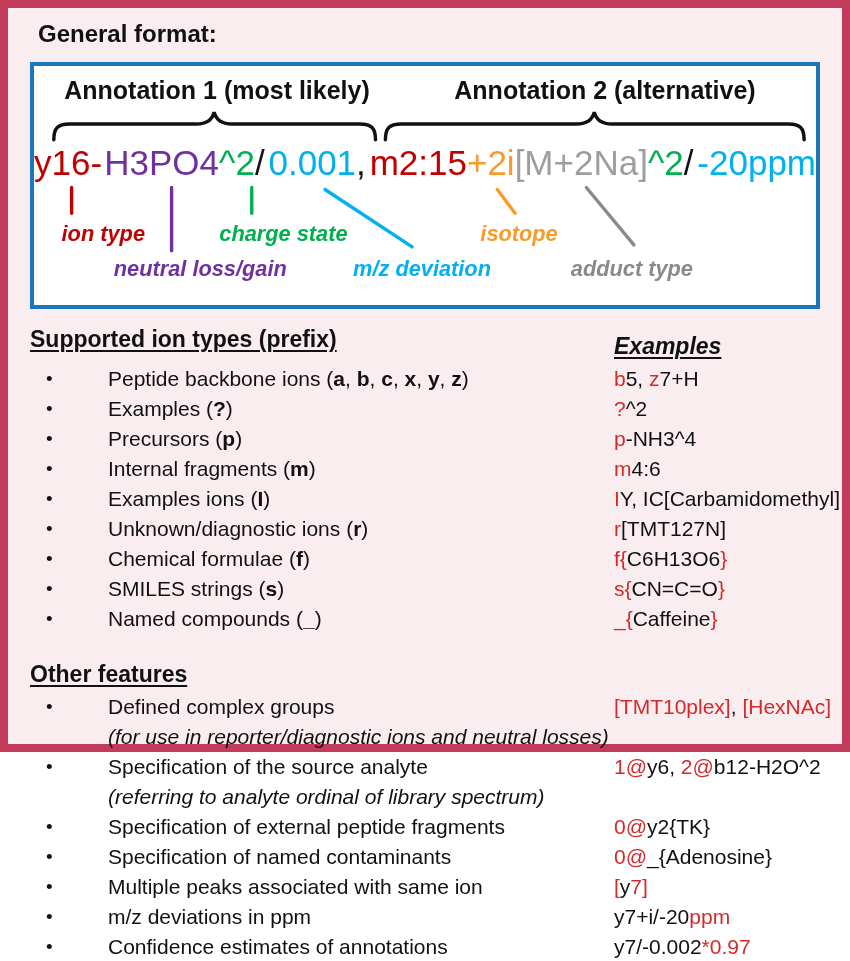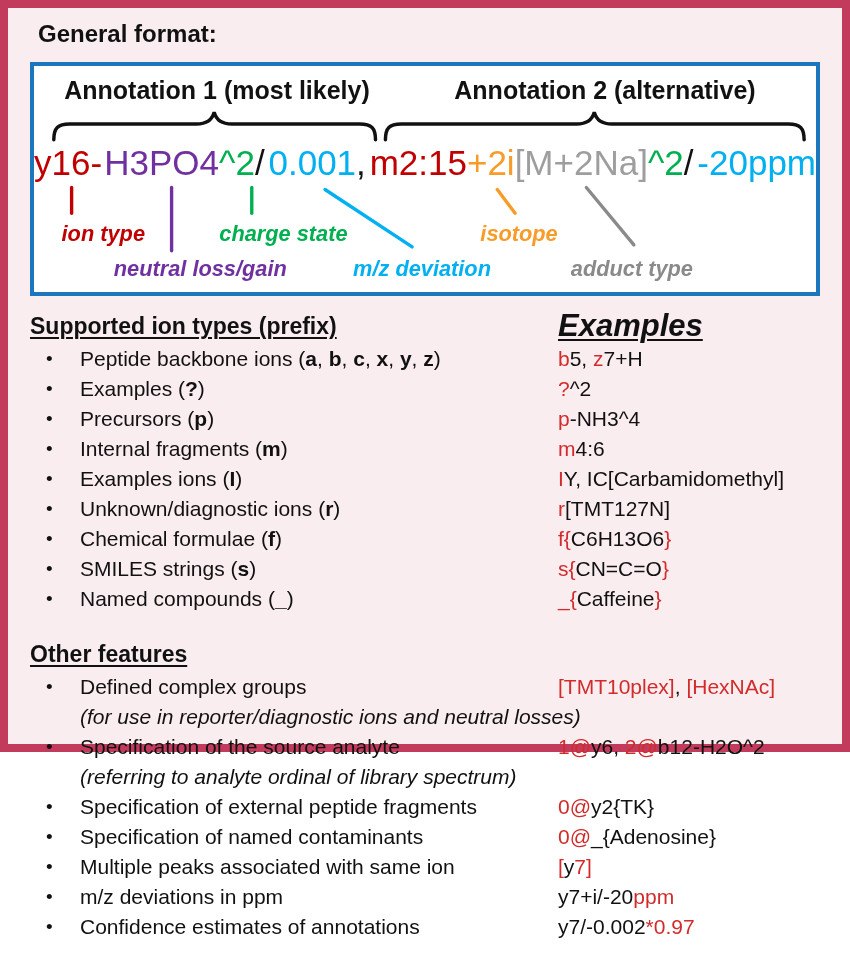--- a/index.html
+++ b/index.html
@@ -7,21 +7,21 @@
     --cyan:#00b0f0; --orange:#f89b28; --gray:#9e9e9e; --graylbl:#8a8a8a;
     --blue:#1c76be; --pgborder:#c23a5c; --pgbg:#faedf0; --ink:#111;
   }
   *{margin:0;padding:0;box-sizing:border-box;}
   html,body{width:850px;height:961px;overflow:hidden;}
   body{font-family:"Liberation Sans","DejaVu Sans",sans-serif;color:var(--ink);}
   .page{width:850px;height:752px;background:var(--pgbg);border:8px solid var(--pgborder);padding:0 22px;}
   .title{font-size:24px;font-weight:bold;margin:12px 0 6px 8px;}
 
   
-  .dbox{background:#fff;border:4px solid var(--blue);margin-top:14px;padding:10px 0 2px 0;}
+  .dbox{background:#fff;border:4px solid var(--blue);margin-top:14px;padding:10px 0 15px 0;}
   .dhead{position:relative;height:32px;}
   .dhead span{position:absolute;top:0;font-size:25px;font-weight:bold;text-align:center;white-space:nowrap;}
   .h1{left:0;width:366px;}
   .h2{left:360px;right:0;}
   .obraces{display:block;width:100%;height:34px;}
   .ob{fill:none;stroke:var(--ink);stroke-width:3.5;stroke-linecap:round;}
 
   .astr{display:flex;justify-content:center;align-items:flex-start;margin-top:1px;}
   .seg{display:flex;flex-direction:row;align-items:stretch;}
   .st{font-size:35px;line-height:40px;white-space:pre;text-align:center;}
@@ -38,24 +38,24 @@
   .lsvg line{stroke-width:3.4;stroke-linecap:round;}
   .ln-red{stroke:var(--dred);} .ln-purple{stroke:var(--purple);} .ln-green{stroke:var(--green);}
   .ln-cyan{stroke:var(--cyan);} .ln-orange{stroke:var(--orange);} .ln-gray{stroke:var(--graylbl);}
   .lsvg text{font-family:"Liberation Sans","DejaVu Sans",sans-serif;font-size:22px;font-weight:bold;font-style:italic;text-anchor:middle;}
   .lb-red{fill:var(--dred);} .lb-purple{fill:var(--purple);} .lb-green{fill:var(--green);}
   .lb-cyan{fill:var(--cyan);} .lb-orange{fill:var(--orange);} .lb-gray{fill:var(--graylbl);}
 
   
   .sect{margin-top:14px;}
   .sect2{margin-top:24px;}
-  .row{display:grid;grid-template-columns:50px 478px auto;line-height:30px;font-size:21px;}
+  .row{display:grid;grid-template-columns:50px 478px auto;line-height:30px;font-size:21px;gap:28px;}
   .shead{line-height:32px;margin-bottom:2px;}
   .stitle{grid-column:1/3;font-size:23px;font-weight:bold;text-decoration:underline;text-decoration-thickness:2px;text-underline-offset:3px;}
-  .extitle{font-size:31px;font-weight:bold;font-style:italic;text-decoration:underline;text-decoration-thickness:2px;text-underline-offset:3px;}
+  .extitle{font-size:23px;font-weight:bold;font-style:italic;text-decoration:underline;text-decoration-thickness:2px;text-underline-offset:3px;margin-top:7px;}
   .bcell{padding-left:16px;font-size:19px;}
   .lcell{white-space:nowrap;}
   .ecell{white-space:nowrap;}
   .note{grid-column:2/4;font-style:italic;white-space:nowrap;}
   .b{font-weight:bold;}
   .c-r{color:var(--exred);}
 </style>
 </head>
 <body>
 

